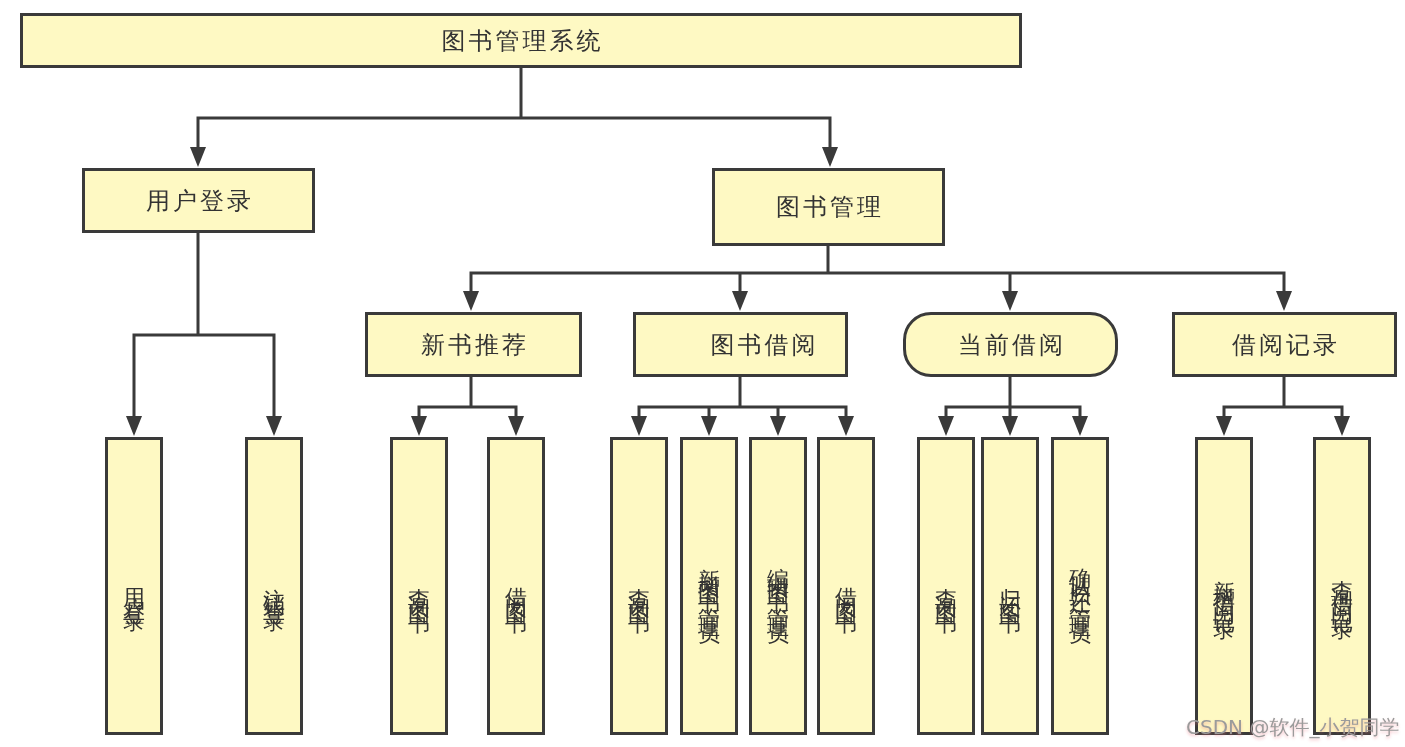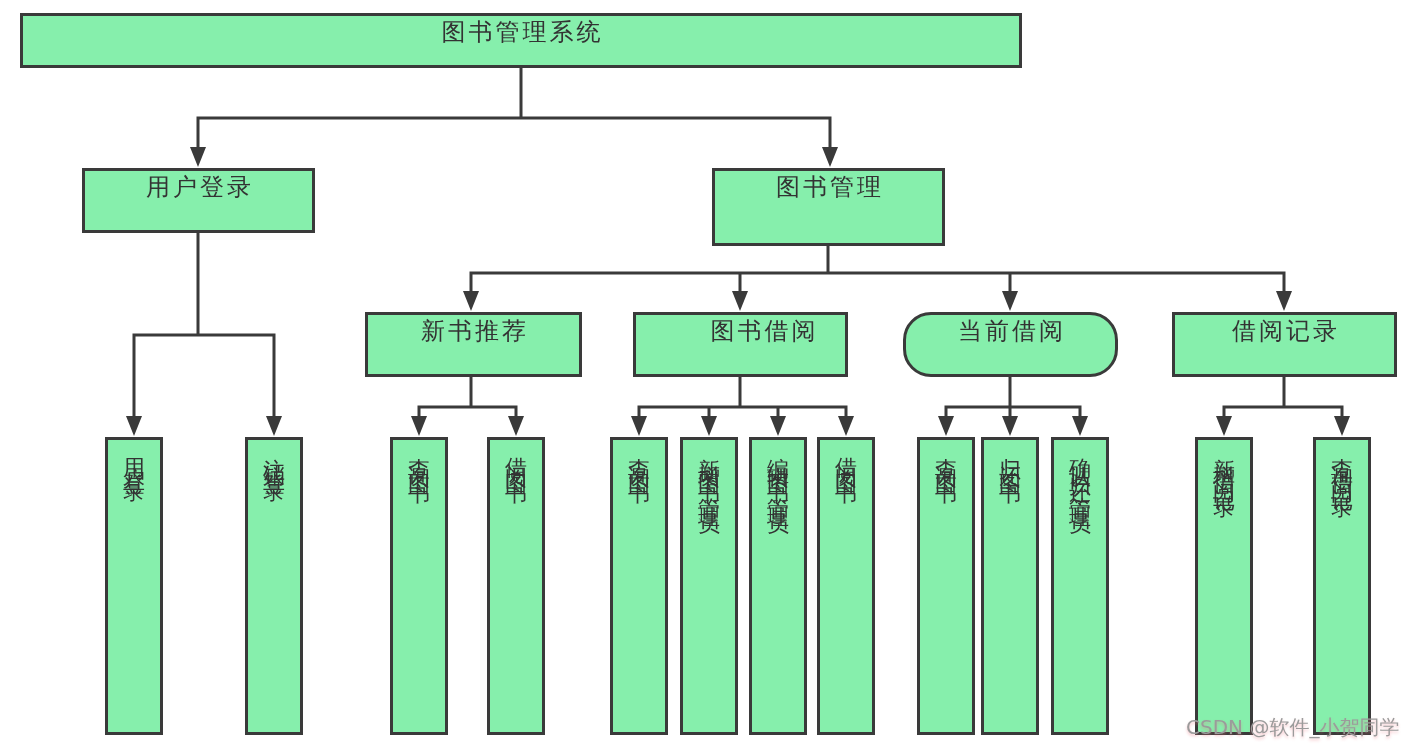--- a/index.html
+++ b/index.html
@@ -13,23 +13,23 @@
   }
   .connectors {
     position: absolute;
     left: 0; top: 0;
     width: 1405px; height: 747px;
   }
   .node {
     position: absolute;
     box-sizing: border-box;
     border: 3px solid #3a3a3a;
-    background: #86efac;
+    background: #fef9c3;
     display: flex;
-    align-items: flex-start;
+    align-items: center;
     justify-content: center;
     color: #333333;
   }
   .node.h .lbl {
     font-size: 24px;
     letter-spacing: 3px;
     white-space: nowrap;
     text-indent: 3px;
   }
   .node.v .lbl {

